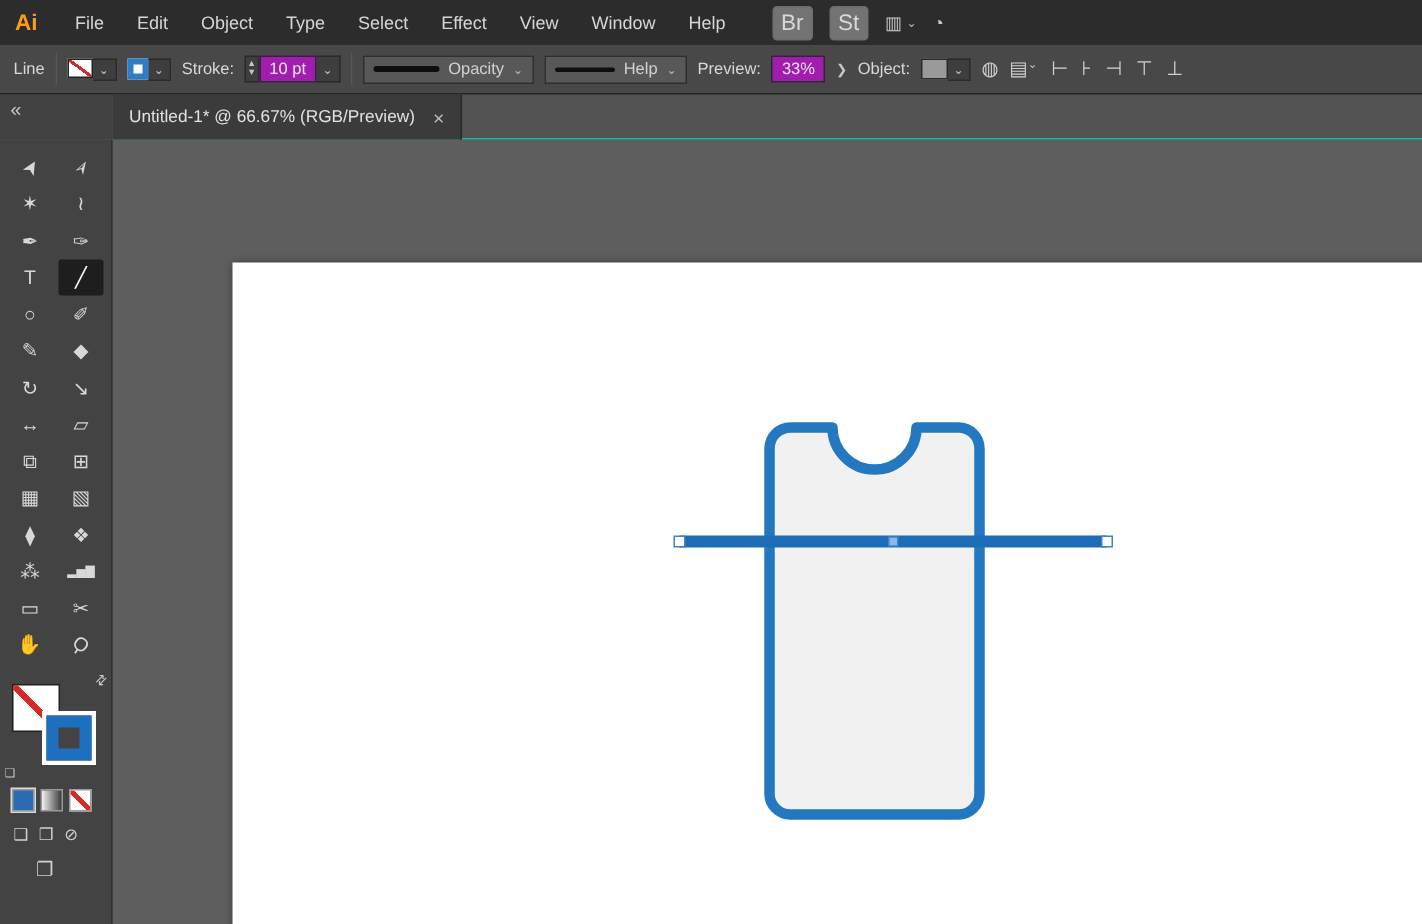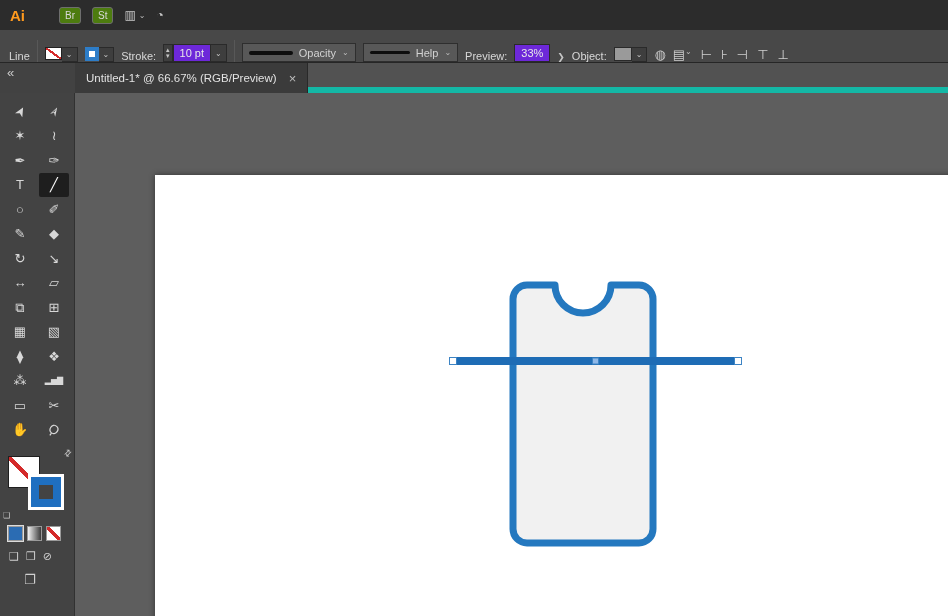--- a/index.html
+++ b/index.html
@@ -9,52 +9,52 @@
     font-family:"Liberation Sans","DejaVu Sans",sans-serif;
     background:#5e5e5e; -webkit-font-smoothing:antialiased;
   }
   
   #menubar{position:absolute;top:0;left:0;right:0;height:30px;background:#2c2c2c;
     display:flex;align-items:center;color:#d6d6d6;font-size:12px;z-index:10}
   .logo{color:#ff9a1e;font-weight:bold;font-size:15px;padding:0 14px 0 10px;cursor:default}
   .menus{display:flex;align-items:center}
   .menu{padding:0 11px;cursor:default;white-space:nowrap}
   .mb-right{display:flex;align-items:center;gap:11px;margin-left:20px}
-  .chip{background:#4d7c0f;border:1px solid #6e6e6e;border-radius:3px;color:#d8d8d8;
-    font-size:10px;padding:2px 5px;font-family:inherit;cursor:default}
+  .chip{background:#737373;border:1px solid #6e6e6e;border-radius:3px;color:#d8d8d8;
+    font-size:15px;padding:2px 5px;font-family:inherit;cursor:default}
   .mb-ic{display:flex;align-items:center;gap:3px;color:#c9c9c9;font-size:12px}
   .chev{font-size:8px;color:#bdbdbd}
   
   #controlbar{position:absolute;top:30px;left:0;right:0;height:33px;background:#484848;
-    border-bottom:1px solid #262626;display:flex;align-items:flex-end;padding:0 9px;gap:7px;
+    border-bottom:1px solid #262626;display:flex;align-items:center;padding:0 9px;gap:7px;
     color:#d2d2d2;font-size:11px;z-index:9;white-space:nowrap}
   .vsep{width:1px;height:22px;background:#383838;border-right:1px solid #585858}
   .cb-label{color:#d8d8d8}
   .fieldgroup{display:flex;align-items:stretch}
-  .field{background:#6d28d9;border:1px solid #2a2a2a;padding:2px 6px;color:#e8e8e8;min-width:26px}
+  .field{background:#a21caf;border:1px solid #2a2a2a;padding:2px 6px;color:#e8e8e8;min-width:26px}
   .ddbtn{background:#3e3e3e;border:1px solid #2a2a2a;border-left:none;padding:2px 4px;
     font-size:8px;color:#c6c6c6;display:flex;align-items:center}
   .stepper{display:flex;flex-direction:column;justify-content:center;background:#3e3e3e;
     border:1px solid #2a2a2a;padding:0 2px;line-height:6px;font-size:7px;color:#c6c6c6}
   .swatch-none{width:17px;height:13px;background:#fff;border:1px solid #222;
     background-image:linear-gradient(to top right,transparent 44%,#d42a2a 44%,#d42a2a 56%,transparent 56%)}
   .swatch-strokechip{width:14px;height:14px;background:#fff;border:4px solid #2d7dc8}
   .dropdown{display:flex;align-items:center;gap:6px;background:#585858;border:1px solid #2e2e2e;
     padding:2px 6px;height:19px}
   .line-preview{width:44px;height:4px;background:#0e0e0e;border-radius:2px}
   .line-preview.thin{width:40px;height:3px}
   .expand-ic{font-size:9px;color:#c6c6c6}
   .swatch-style{width:18px;height:14px;background:#9a9a9a;border:1px solid #2a2a2a}
   .cb-ic{font-size:13px;color:#cfcfcf}
   .align-group{display:flex;gap:9px;font-size:13px;color:#cfcfcf;margin-left:2px}
   
   #tabrow{position:absolute;top:63px;left:0;right:0;height:30px;z-index:8}
   .collapse-zone{position:absolute;left:0;top:0;width:75px;height:30px;background:#424242;
     color:#c9c9c9;font-size:13px;padding:2px 0 0 7px}
-  .tabstrip{position:absolute;left:75px;right:0;top:0;height:30px;background:#525252;border-bottom:6px solid #14b8a6}
+  .tabstrip{position:absolute;left:75px;right:0;top:0;height:30px;background:#525252;border-bottom:1px solid #14b8a6}
   .tab{position:absolute;left:0;top:0;height:30px;background:#3b3b3b;border-right:1px solid #292929;
     display:flex;align-items:center;gap:12px;padding:0 11px;color:#e2e2e2;font-size:11.5px}
   .tab-close{color:#bdbdbd;font-size:13px;cursor:default}
   
   #toolbar{position:absolute;left:0;top:93px;bottom:0;width:75px;background:#434343;
     border-right:1px solid #313131;z-index:7}
   .tools-grid{display:grid;grid-template-columns:30px 30px;grid-auto-rows:24.5px;
     justify-content:center;column-gap:4px;padding-top:6px}
   .tool{display:flex;align-items:center;justify-content:center;color:#d8d8d8;font-size:13px;border-radius:2px}
   .tool.active{background:#1e1e1e;color:#ffffff}
@@ -79,20 +79,31 @@
     box-shadow:0 0 6px rgba(0,0,0,.45)}
   svg.art{position:absolute;left:0;top:0;width:873px;height:523px}
 </style>
 </head>
 <body>
 
 <div id="app">
 
   <header id="menubar">
     <span class="logo">Ai</span>
+    <nav class="menus">
+        <span class="menu">File</span>
+        <span class="menu">Edit</span>
+        <span class="menu">Object</span>
+        <span class="menu">Type</span>
+        <span class="menu">Select</span>
+        <span class="menu">Effect</span>
+        <span class="menu">View</span>
+        <span class="menu">Window</span>
+        <span class="menu">Help</span>
+      </nav>
     <div class="mb-right">
       <button class="chip">Br</button>
       <button class="chip">St</button>
       <span class="mb-ic">
         <span>▥</span>
         <span class="chev">⌄</span>
       </span>
       <span class="mb-ic">◔</span>
     </div>
   </header>

